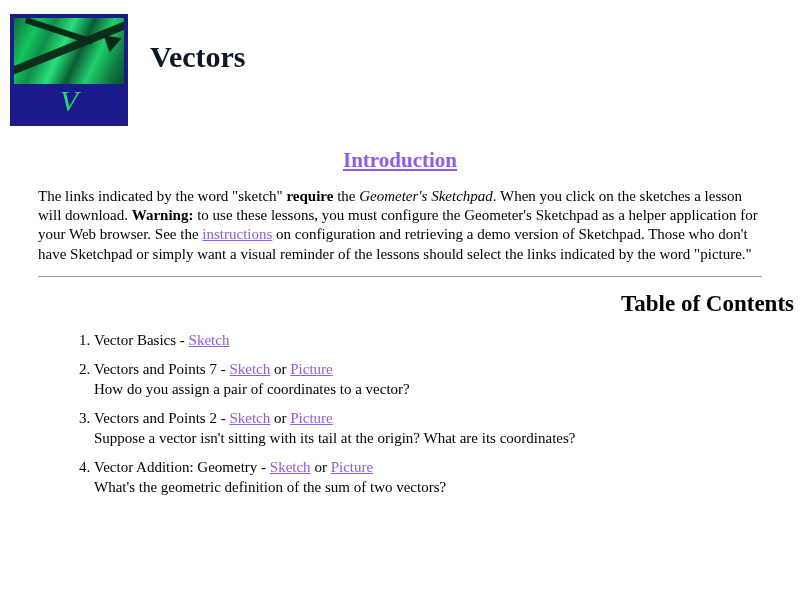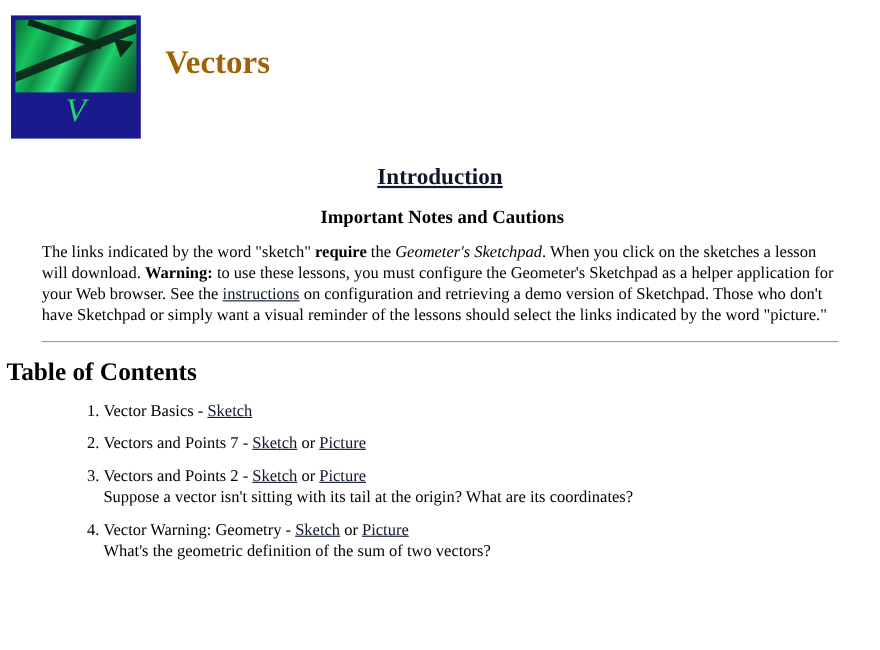--- a/index.html
+++ b/index.html
@@ -83,53 +83,53 @@
     font-size: 30px;
     line-height: 34px;
     font-style: italic;
   }
   .title {
     margin-left: 22px;
     margin-top: 26px;
     font-family: "Liberation Serif", serif;
     font-size: 30px;
     font-weight: bold;
-    color: #a16207;
+    color: #0f172a;
   }
   .content {
     padding: 0 6px 0 6px;
   }
   h2.intro {
     text-align: center;
     margin: 22px 0 14px 0;
     font-size: 21px;
     font-weight: bold;
   }
   a {
-    color: #0f172a;
+    color: #8b5cf6;
     text-decoration: underline;
   }
   p {
     margin: 0 0 12px 0;
     padding: 0 28px 0 32px;
     line-height: 1.28;
   }
   p.centered-note {
     text-align: center;
     font-weight: bold;
     font-size: 17px;
     margin: 14px 0 12px 0;
   }
   hr {
     border: none;
     border-top: 1px solid #999999;
     margin: 10px 32px 10px 32px;
   }
   h2.toc-title {
-    text-align: left;
+    text-align: right;
     margin: 14px 0 14px 0;
     font-size: 23px;
     font-weight: bold;
   }
   ol.toc {
     margin: 0;
     padding: 0 0 0 88px;
     list-style-type: decimal;
   }
   ol.toc li {
@@ -163,40 +163,40 @@
     <div class="title">Vectors</div>
   </div>
 
   <div class="content">
 
     <h2 class="intro">
       <a href="#">Introduction</a>
     </h2>
 
 
-    <p class="centered-note">Important Notes and Cautions</p>
 
     <p><span>The links indicated by the word "sketch" </span><span class="bold">require</span><span> the </span><em>Geometer's Sketchpad</em><span>. When you click on the sketches a lesson will download. </span><span class="bold">Warning:</span><span> to use these lessons, you must configure the Geometer's Sketchpad as a helper application for your Web browser. See the </span><a href="#">instructions</a><span> on configuration and retrieving a demo version of Sketchpad. Those who don't have Sketchpad or simply want a visual reminder of the lessons should select the links indicated by the word "picture."</span></p>
 
     <hr>
 
     <h2 class="toc-title">Table of Contents</h2>
 
     <ol class="toc">
       <li>
         <span class="item-title">Vector Basics - </span><a href="#">Sketch</a>
       </li>
       <li>
         <span class="item-title">Vectors and Points 7 - </span><a href="#">Sketch</a><span class="sep"> or </span><a href="#">Picture</a>
+        <span class="desc">How do you assign a pair of coordinates to a vector?</span>
       </li>
       <li>
         <span class="item-title">Vectors and Points 2 - </span><a href="#">Sketch</a><span class="sep"> or </span><a href="#">Picture</a>
         <span class="desc">Suppose a vector isn't sitting with its tail at the origin? What are its coordinates?</span>
       </li>
       <li>
-        <span class="item-title">Vector Warning: Geometry - </span><a href="#">Sketch</a><span class="sep"> or </span><a href="#">Picture</a>
+        <span class="item-title">Vector Addition: Geometry - </span><a href="#">Sketch</a><span class="sep"> or </span><a href="#">Picture</a>
         <span class="desc">What's the geometric definition of the sum of two vectors?</span>
       </li>
 
     </ol>
 
   </div>
 </div>
 
 </body></html>

